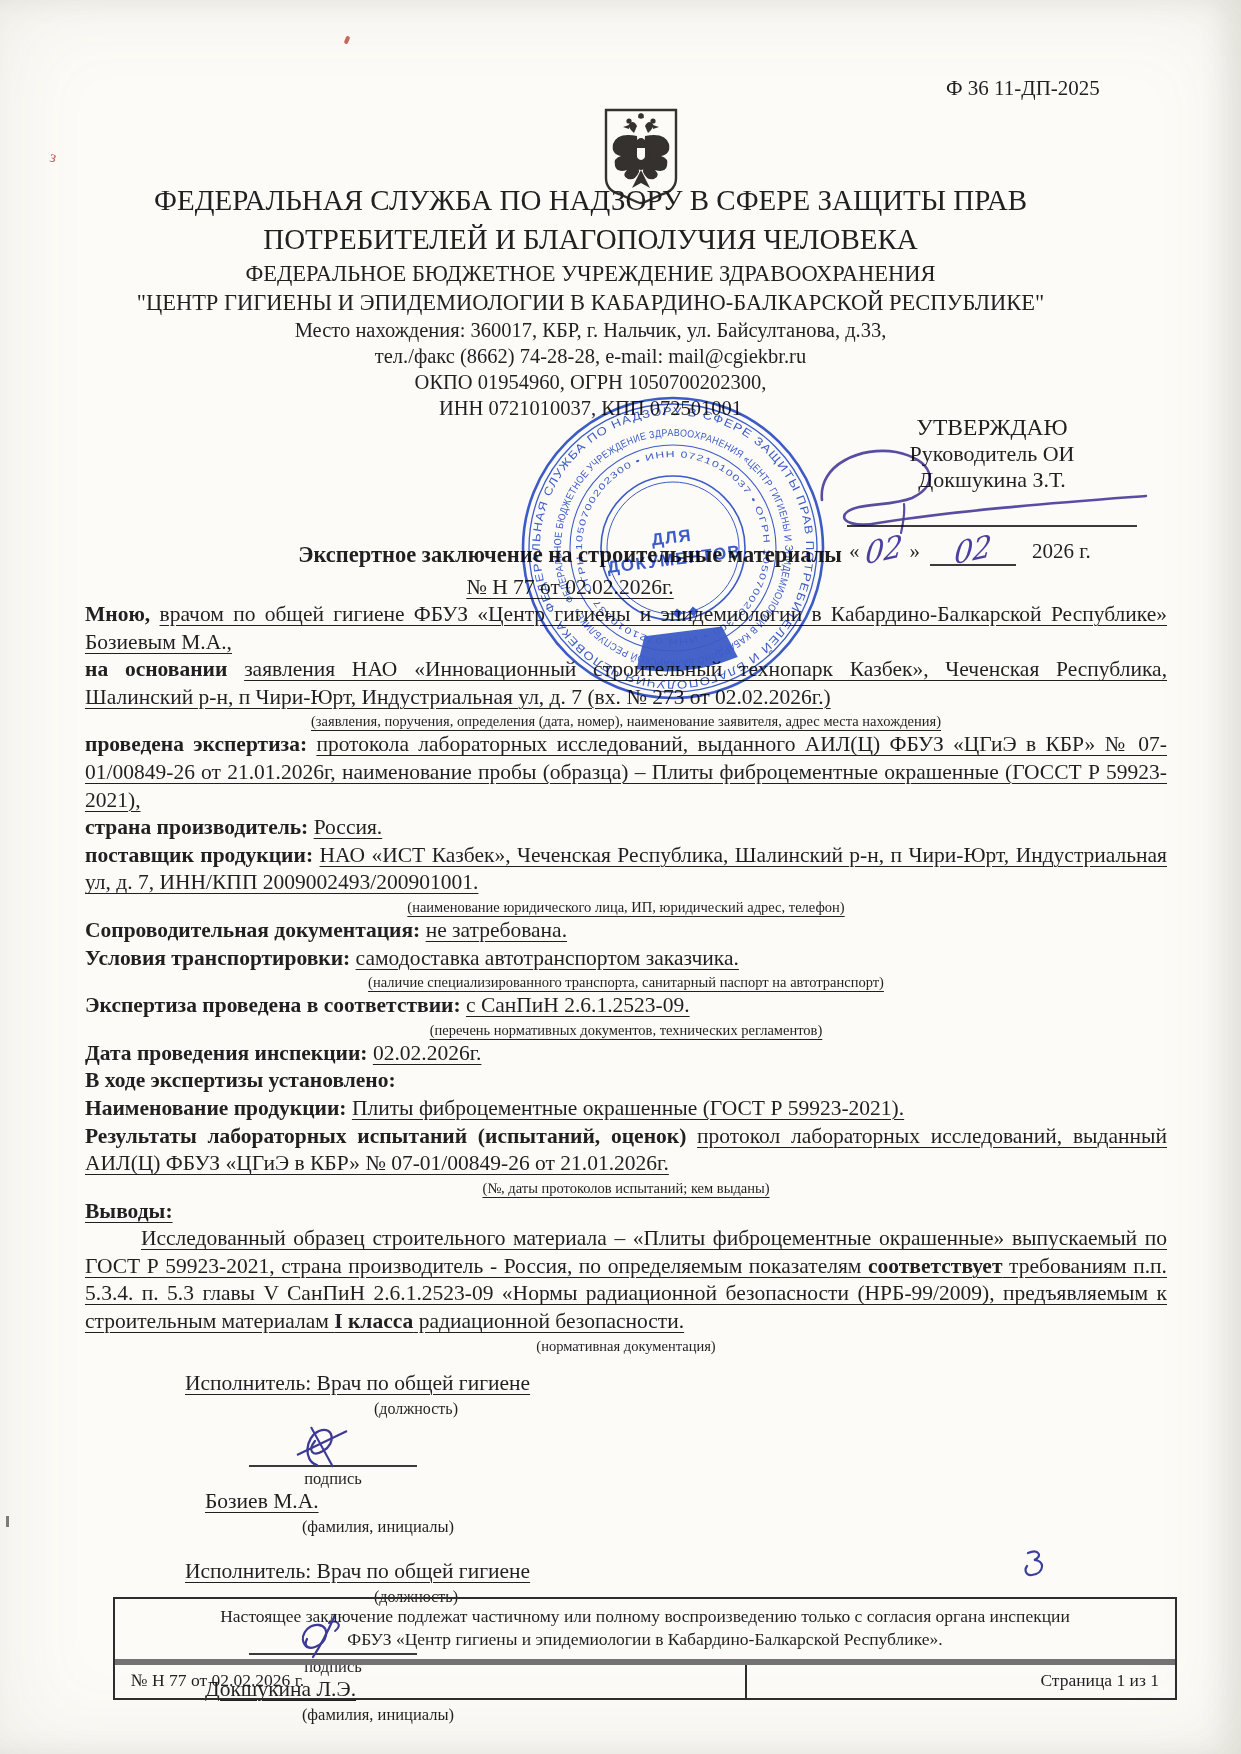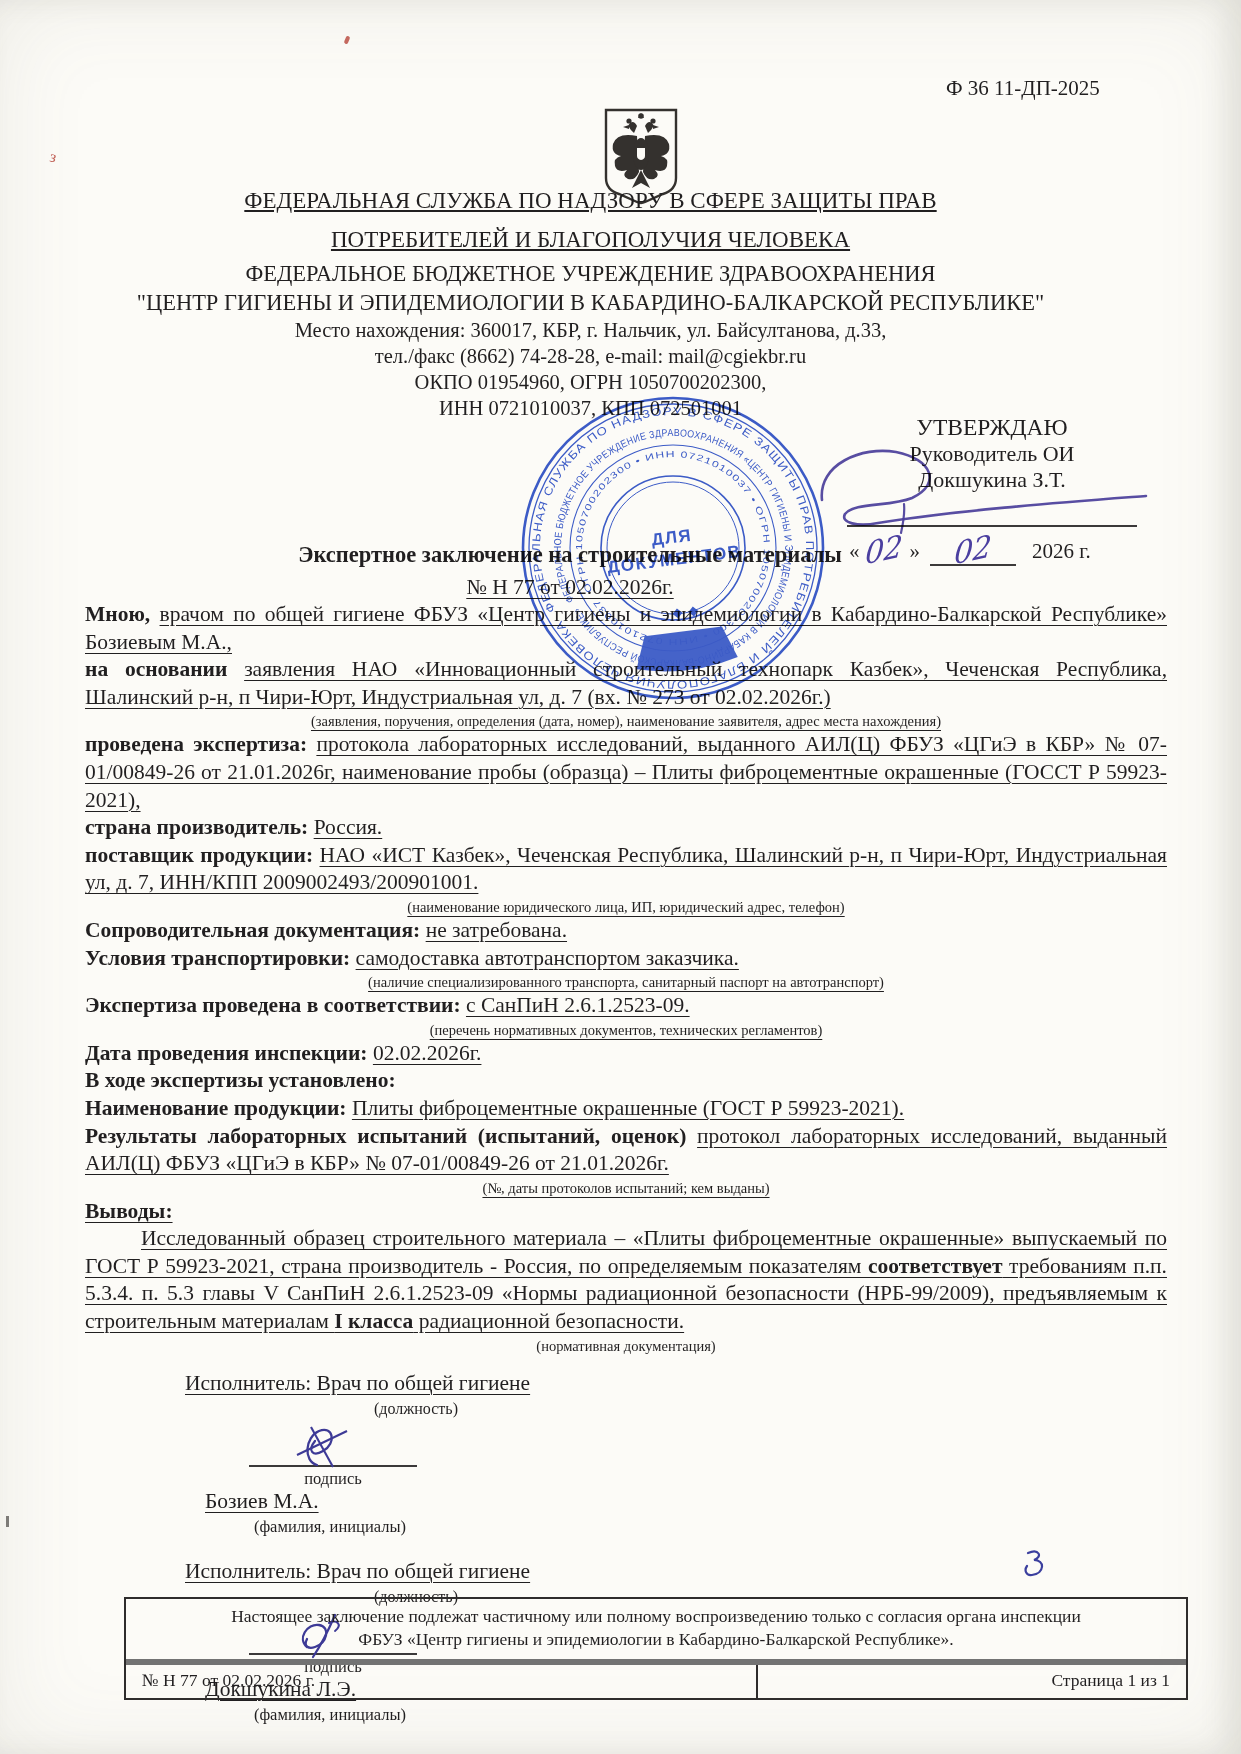--- a/index.html
+++ b/index.html
@@ -5,21 +5,21 @@
   html,body{margin:0;padding:0;background:#d8d6d0;}
   .page{position:relative;width:1241px;height:1754px;background:#fcfbf7;margin:0 auto;
         font-family:"Liberation Serif","DejaVu Serif",serif;color:#211f20;overflow:hidden;
         box-shadow:inset 0 0 90px rgba(110,104,88,.10), inset -16px 0 26px rgba(110,104,92,.12);}
 
   .form-code{position:absolute;top:76px;left:946px;width:190px;font-size:21px;text-align:left;}
 
   .coat{position:absolute;top:106px;left:601px;}
 
   .hblock{position:absolute;top:181px;left:38px;width:1105px;text-align:center;}
-  .h1{font-size:23px;line-height:39px;text-decoration:underline;}
+  .h1{font-size:29px;line-height:39px;}
   .h2{font-size:22.5px;line-height:29px;}
   .h3{font-size:20.5px;line-height:26px;}
 
   .approval{position:absolute;top:414px;left:843px;width:298px;text-align:center;z-index:2;}
   .appr-line1{font-size:23.5px;line-height:27px;}
   .appr-line{font-size:22px;line-height:26px;}
   .sig-space{height:32px;border-bottom:2px solid #3b3939;margin:0 4px;}
   .date-row{position:relative;margin-top:6px;font-size:21px;display:flex;align-items:baseline;justify-content:flex-start;padding-left:6px;}
   .blank1{display:inline-block;width:50px;text-align:center;}
   .blank2{display:inline-block;width:86px;border-bottom:2px solid #3c3a3a;text-align:center;margin-left:10px;}
@@ -43,23 +43,23 @@
 
   .sigs{margin-top:16px;}
   .sig-row{display:flex;align-items:flex-start;margin:0 0 22px 100px;font-size:21.5px;flex-direction:column;}
   .sig-role{width:352px;}
   .sig-role .cap{font-size:16px;transform:translateX(55px);margin-top:4px;}
   .sig-mid{width:168px;margin-left:64px;text-align:center;}
   .scr{display:block;height:46px;border-bottom:2px solid #3b3939;position:relative;}
   .scr svg{position:absolute;left:40px;bottom:-8px;}
   .sig-mid .cap{font-size:16.5px;margin-top:3px;}
   .sig-name{margin-left:20px;width:250px;}
-  .sig-name .cap{font-size:16.5px;text-align:center;margin-top:4px;}
-
-  .footer{position:absolute;top:1597px;left:124px;width:1060px;border:2px solid #2e2c2c;font-size:17.5px;z-index:1;background:transparent;}
+  .sig-name .cap{font-size:16.5px;text-align:right;margin-top:4px;}
+
+  .footer{position:absolute;top:1597px;left:113px;width:1060px;border:2px solid #2e2c2c;font-size:17.5px;z-index:1;background:transparent;}
   .f-top{padding:6px 30px 8px;text-align:center;line-height:23px;}
   .f-bottom{display:flex;border-top:6px solid #737373;line-height:27px;}
   .f-num{flex:0 0 57%;padding:2px 10px 4px 16px;border-right:2px solid #2e2c2c;}
   .f-page{flex:1;padding:2px 16px 4px;text-align:right;}
 
   .artifact{position:absolute;}
 </style>
 </head>
 <body>
 

